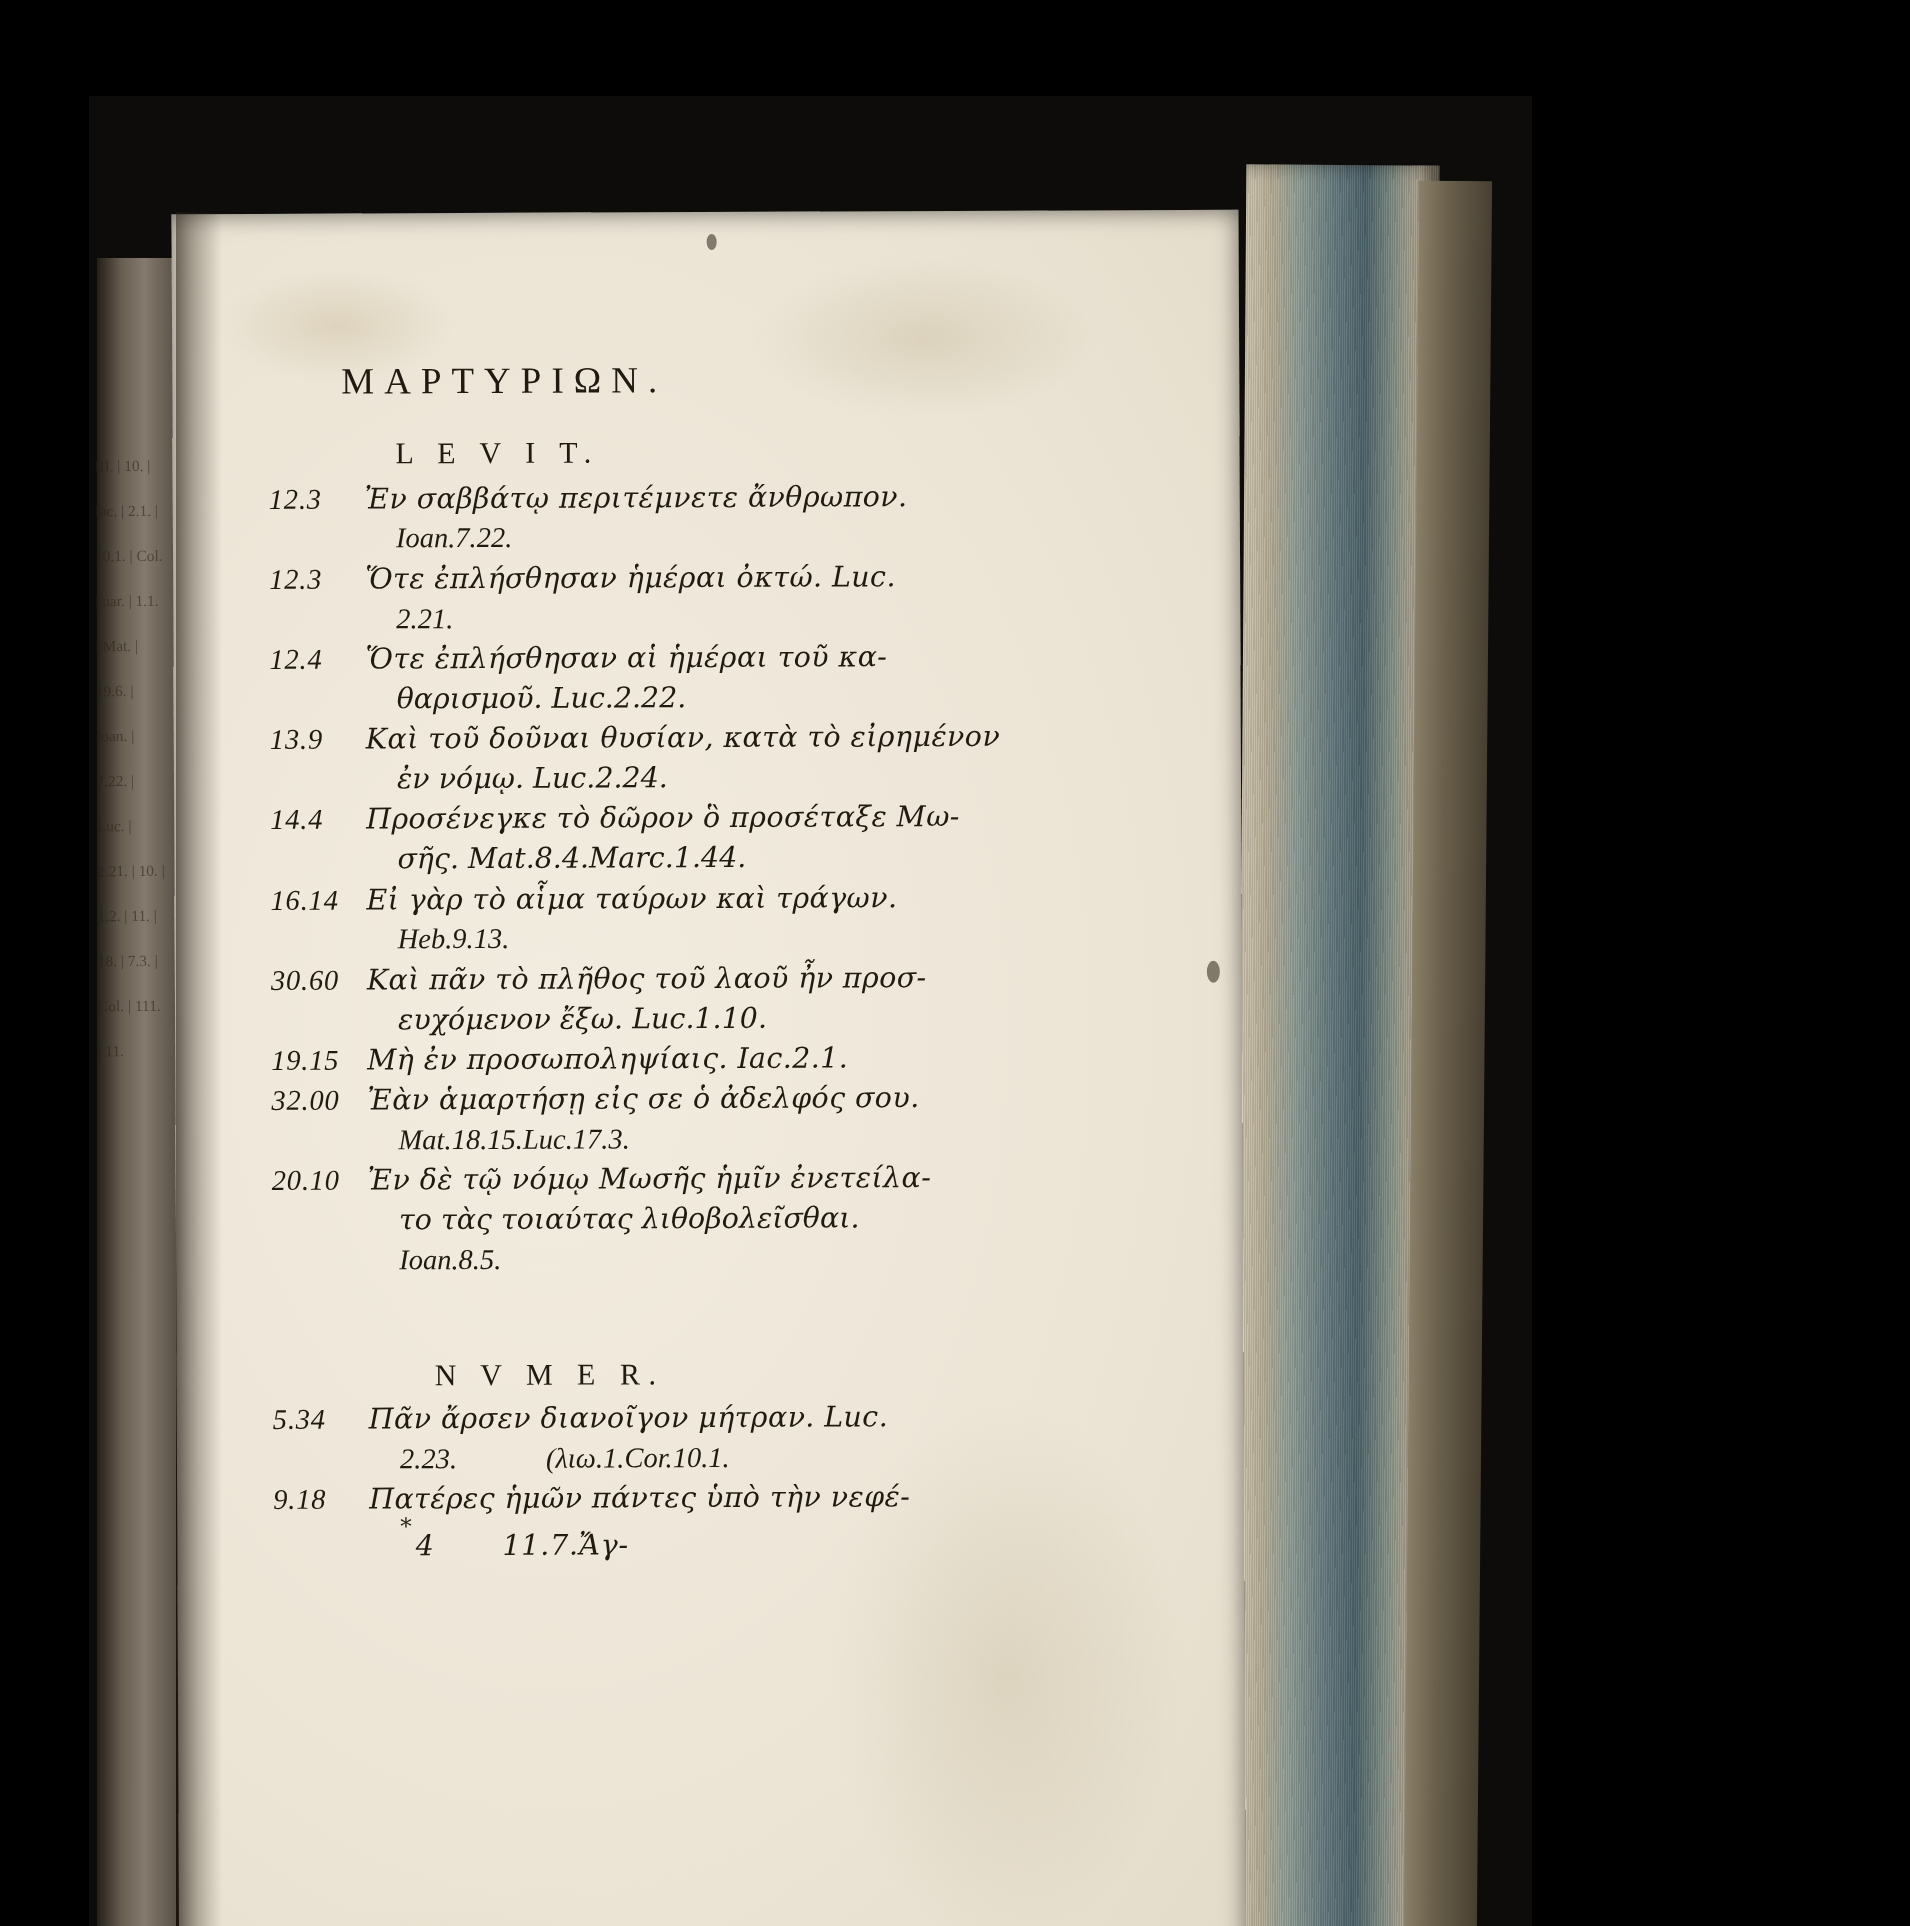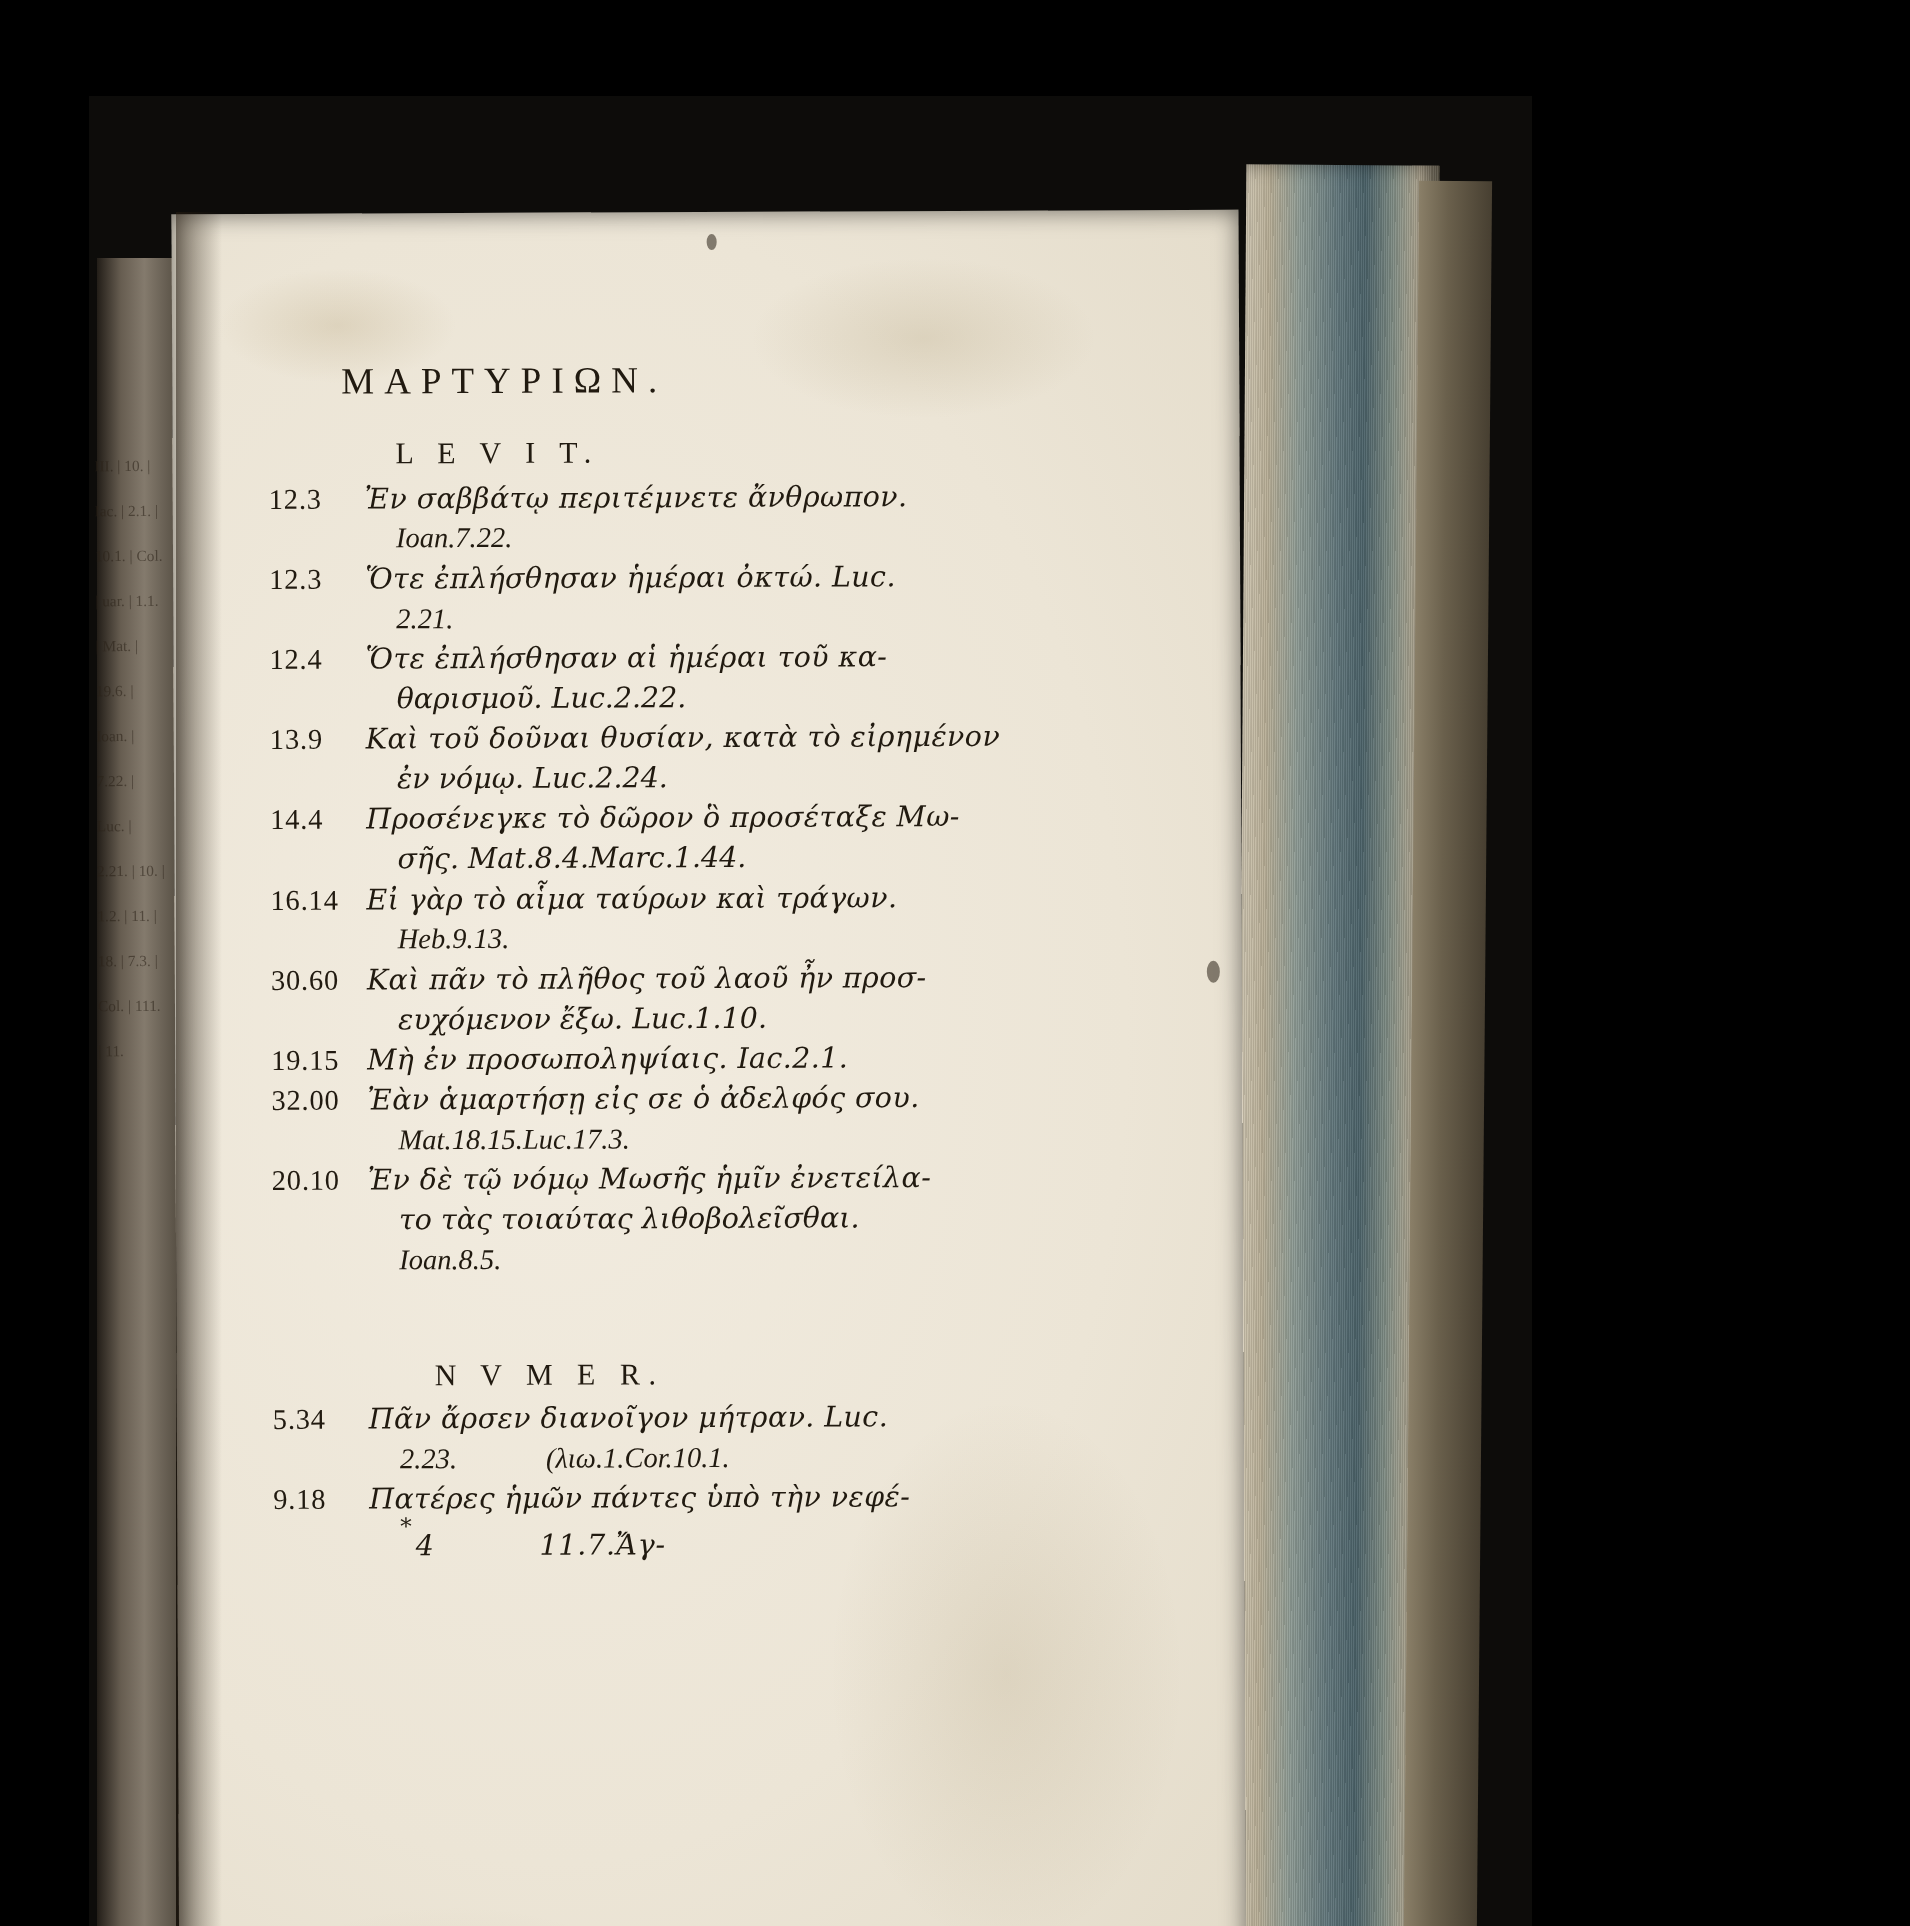--- a/index.html
+++ b/index.html
@@ -157,20 +157,21 @@
     align-items: baseline;
     margin-bottom: 6.2px;
   }
   .ref {
     width: 96px;
     flex: 0 0 96px;
     font-size: 28.5px;
     letter-spacing: 0.8px;
     font-family: "Liberation Serif", serif;
     white-space: nowrap;
+    font-style: italic;
   }
   .greek {
     font-size: 28.5px;
     font-family: "DejaVu Serif", serif;
     font-style: italic;
     line-height: 1.18;
     letter-spacing: 0.4px;
   }
   .cont {
     margin-left: 127px;
@@ -192,21 +193,21 @@
     margin-left: 127px;
     font-size: 28.5px;
     font-family: "DejaVu Serif", serif;
     font-style: italic;
   }
   .sig {
     margin-left: 15.4px;
     letter-spacing: 1.5px;
   }
   .catchword {
-    margin-left: 104px;
+    margin-left: 67px;
     letter-spacing: 0.8px;
   }
   .asterisk {
     position: absolute;
     font-size: 23px;
   }
 
   
   .blemish {
     position: absolute;

